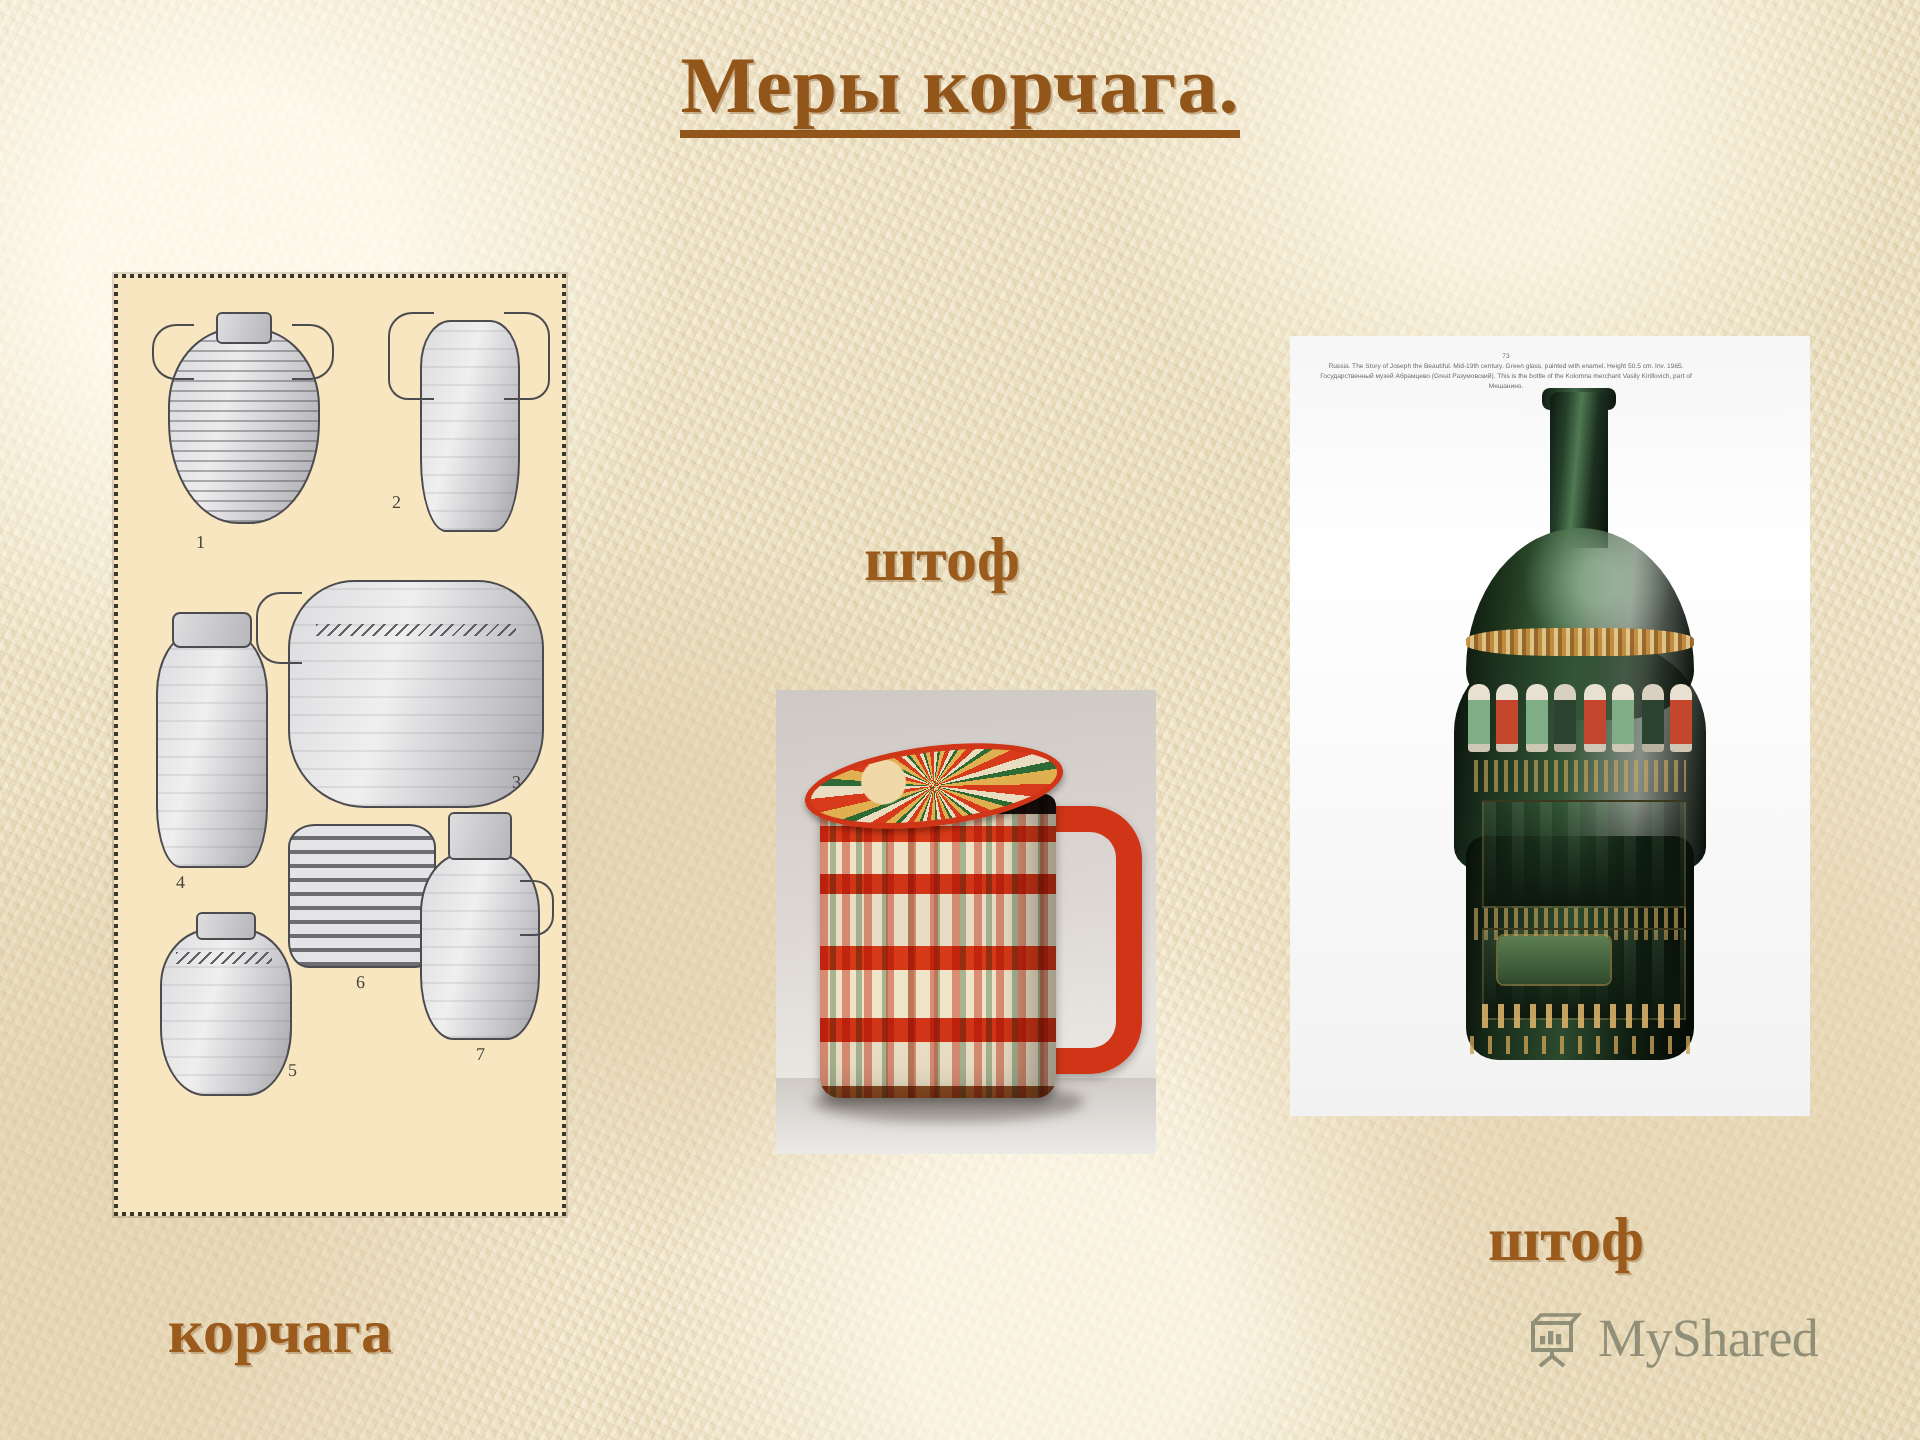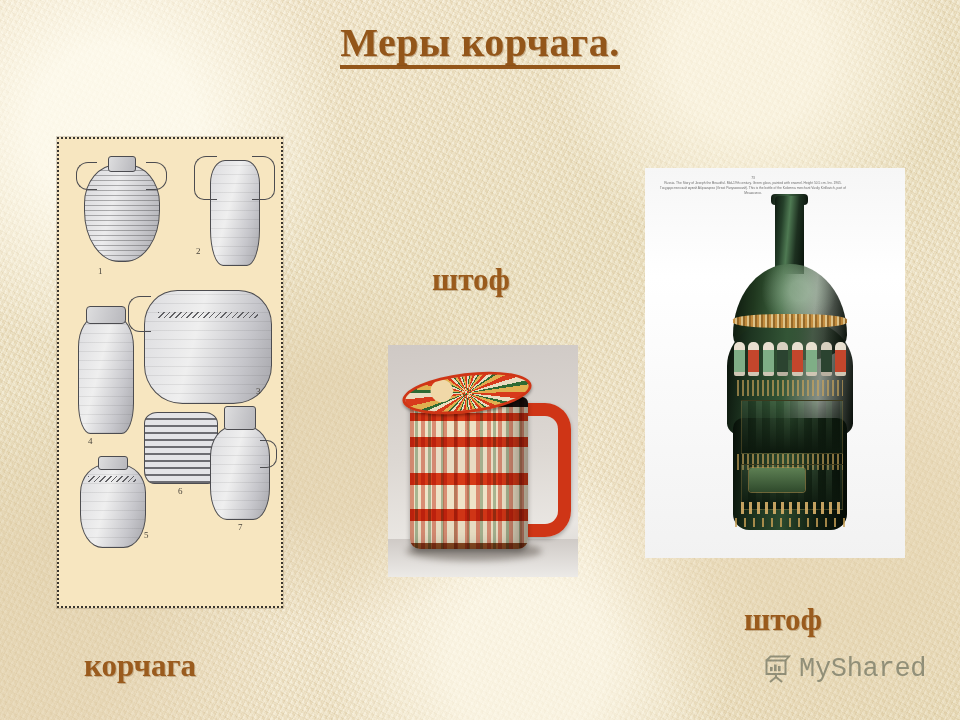--- a/index.html
+++ b/index.html
@@ -229,21 +229,21 @@
     background:repeating-linear-gradient(90deg,#c8a055 0 2px,transparent 2px 9px);
     opacity:.8;
   }
 
   
   #watermark{
     position:absolute;left:762px;top:654px;display:flex;align-items:center;gap:7px;
     opacity:.62;
   }
   #watermark .wm-text{
-    font-family:Liberation Mono, monospace;font-size:27px;color:#5d6352;letter-spacing:-.3px;
+    font-family:Liberation Serif, serif;font-size:27px;color:#5d6352;letter-spacing:-.3px;
   }
 </style>
 </head>
 <body>
 
 <div id="slide">
 
   <div class="title-block">
     <span class="title1">Меры корчага.</span>
   </div>

